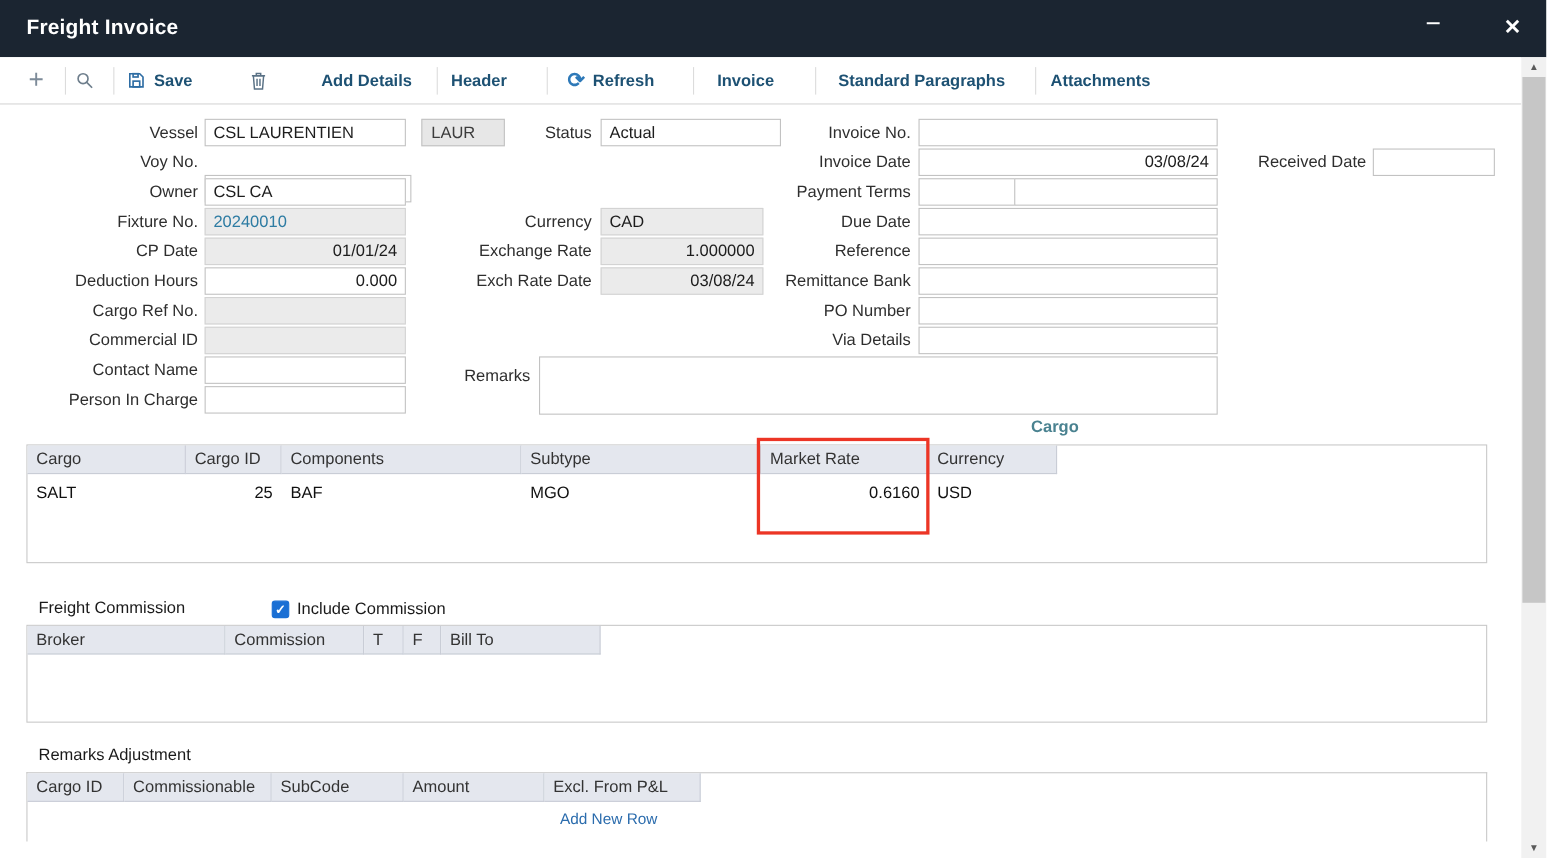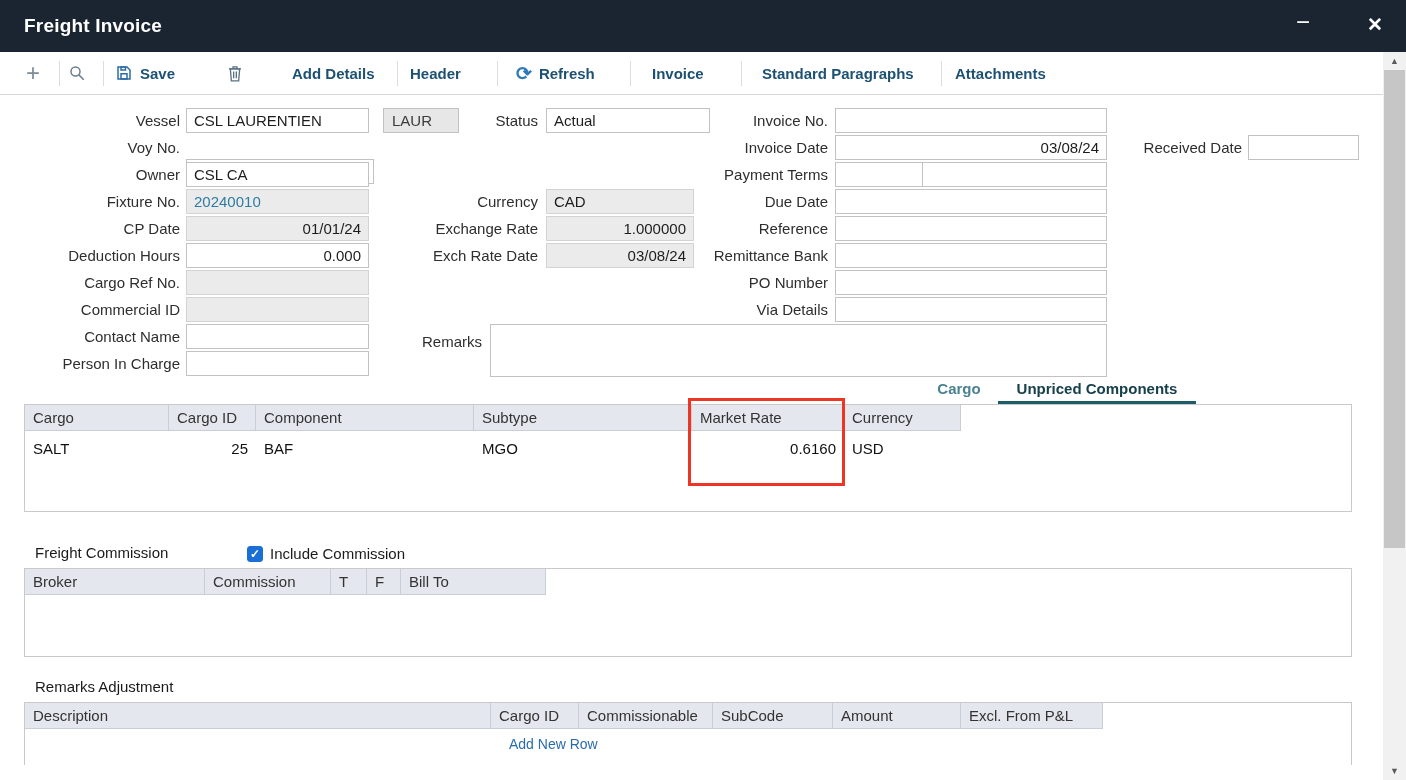--- a/index.html
+++ b/index.html
@@ -199,27 +199,26 @@
   <div class="lbl" style="left:666px;top:270px;width:162px;">PO Number</div>
   <input class="fld" style="left: 835px; top: 270px; width: 272px;" value="">
 
   <div class="lbl" style="left:666px;top:297px;width:162px;">Via Details</div>
   <input class="fld" style="left: 835px; top: 297px; width: 272px;" value="">
 
   <div class="lbl" style="left:1120px;top:135px;width:122px;">Received Date</div>
   <input class="fld" style="left: 1248px; top: 135px; width: 111px;" value="">
 
   <div class="tab" style="left:928px;width:62px;">Cargo</div>
-  <div class="tab active" style="left:998px;width:198px;">Unpriced Components</div>
 
   <div class="grid" style="left:24px;top:404px;width:1328px;height:108px;">
     <div class="ghead">
       <div class="th" style="width:144px;">Cargo</div>
       <div class="th" style="width:87px;">Cargo ID</div>
-      <div class="th" style="width:218px;">Component</div>
+      <div class="th" style="width:218px;">Components</div>
       <div class="th" style="width:218px;">Subtype</div>
       <div class="th" style="width:152px;">Market Rate</div>
       <div class="th" style="width:117px;">Currency</div>
     </div>
     <div class="grow">
       <div class="td" style="width:144px;">SALT</div>
       <div class="td ra" style="width:87px;">25</div>
       <div class="td" style="width:218px;">BAF</div>
       <div class="td" style="width:218px;">MGO</div>
       <div class="td ra" style="width:152px;">0.6160</div>
@@ -242,21 +241,20 @@
       <div class="th" style="width:36px;">T</div>
       <div class="th" style="width:34px;">F</div>
       <div class="th" style="width:145px;">Bill To</div>
     </div>
   </div>
 
   <div class="section-label" style="left:35px;top:678px;">Remarks Adjustment</div>
 
   <div class="grid" style="left:24px;top:702px;width:1328px;height:63px;border-bottom:none;">
     <div class="ghead">
-      <div class="th" style="width:466px;">Description</div>
       <div class="th" style="width:88px;">Cargo ID</div>
       <div class="th" style="width:134px;">Commissionable</div>
       <div class="th" style="width:120px;">SubCode</div>
       <div class="th" style="width:128px;">Amount</div>
       <div class="th" style="width:142px;">Excl. From P&amp;L</div>
     </div>
     <span class="addrow-link">Add New Row</span>
   </div>
 
   <div class="vscroll">

